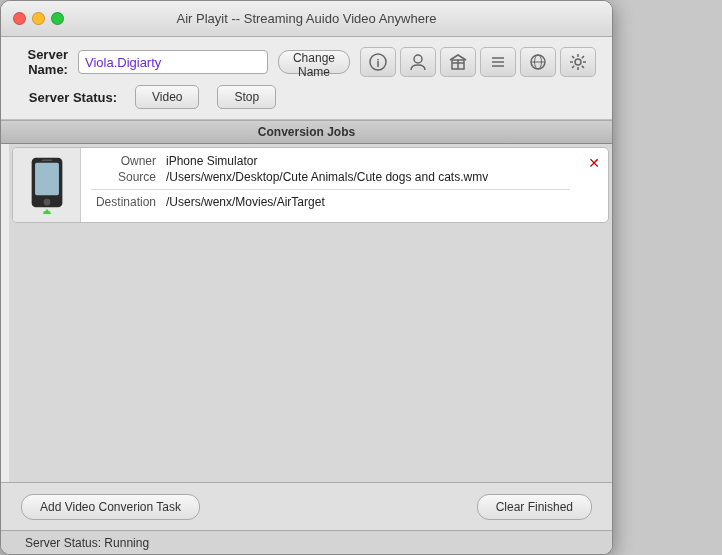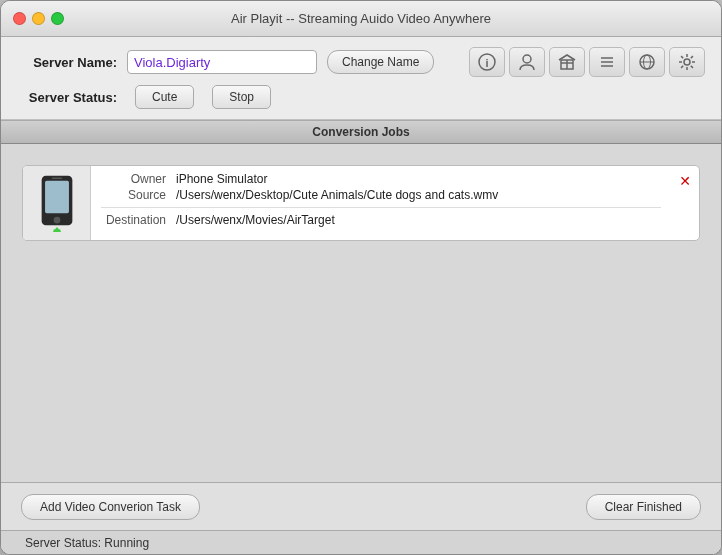--- a/index.html
+++ b/index.html
@@ -7,21 +7,21 @@
     body {
       font-family: -apple-system, 'Helvetica Neue', Helvetica, Arial, sans-serif;
       font-size: 13px;
       background: #c8c8c8;
       width: 722px;
       height: 555px;
       overflow: hidden;
     }
 
     .window {
-      width: 722px;
+      width: 613px;
       height: 555px;
       background: #ececec;
       border-radius: 10px;
       border: 1px solid #888;
       display: flex;
       flex-direction: column;
       box-shadow: 0 4px 20px rgba(0,0,0,0.4);
       overflow: hidden;
     }
 
@@ -168,21 +168,22 @@
       font-size: 12px;
       font-weight: bold;
       color: #333;
       flex-shrink: 0;
     }
 
     .jobs-list {
       flex: 1;
       overflow-y: auto;
       background: #d8d8d8;
-      padding: 21px;
+      padding: 3px;
+      margin-left: 8px;
     }
 
     
     .job-card {
       background: white;
       border: 1px solid #bbb;
       border-radius: 5px;
       display: flex;
       align-items: stretch;
       margin-bottom: 6px;
@@ -359,21 +360,21 @@
                 <line x1="14.9" y1="3.1" x2="12.8" y2="5.2"></line>
                 <line x1="5.2" y1="12.8" x2="3.1" y2="14.9"></line>
               </g>
             </svg>
           </button>
         </div>
       </div>
 
       <div class="server-status-row">
         <span class="server-name-label">Server Status:</span>
-        <button class="btn-start">Cute</button>
+        <button class="btn-start">Video</button>
         <button class="btn-stop">Stop</button>
       </div>
 
     </div>
 
     <div class="conversion-jobs-header">Conversion Jobs</div>
 
     <div class="jobs-list">
 
       <div class="job-card">

